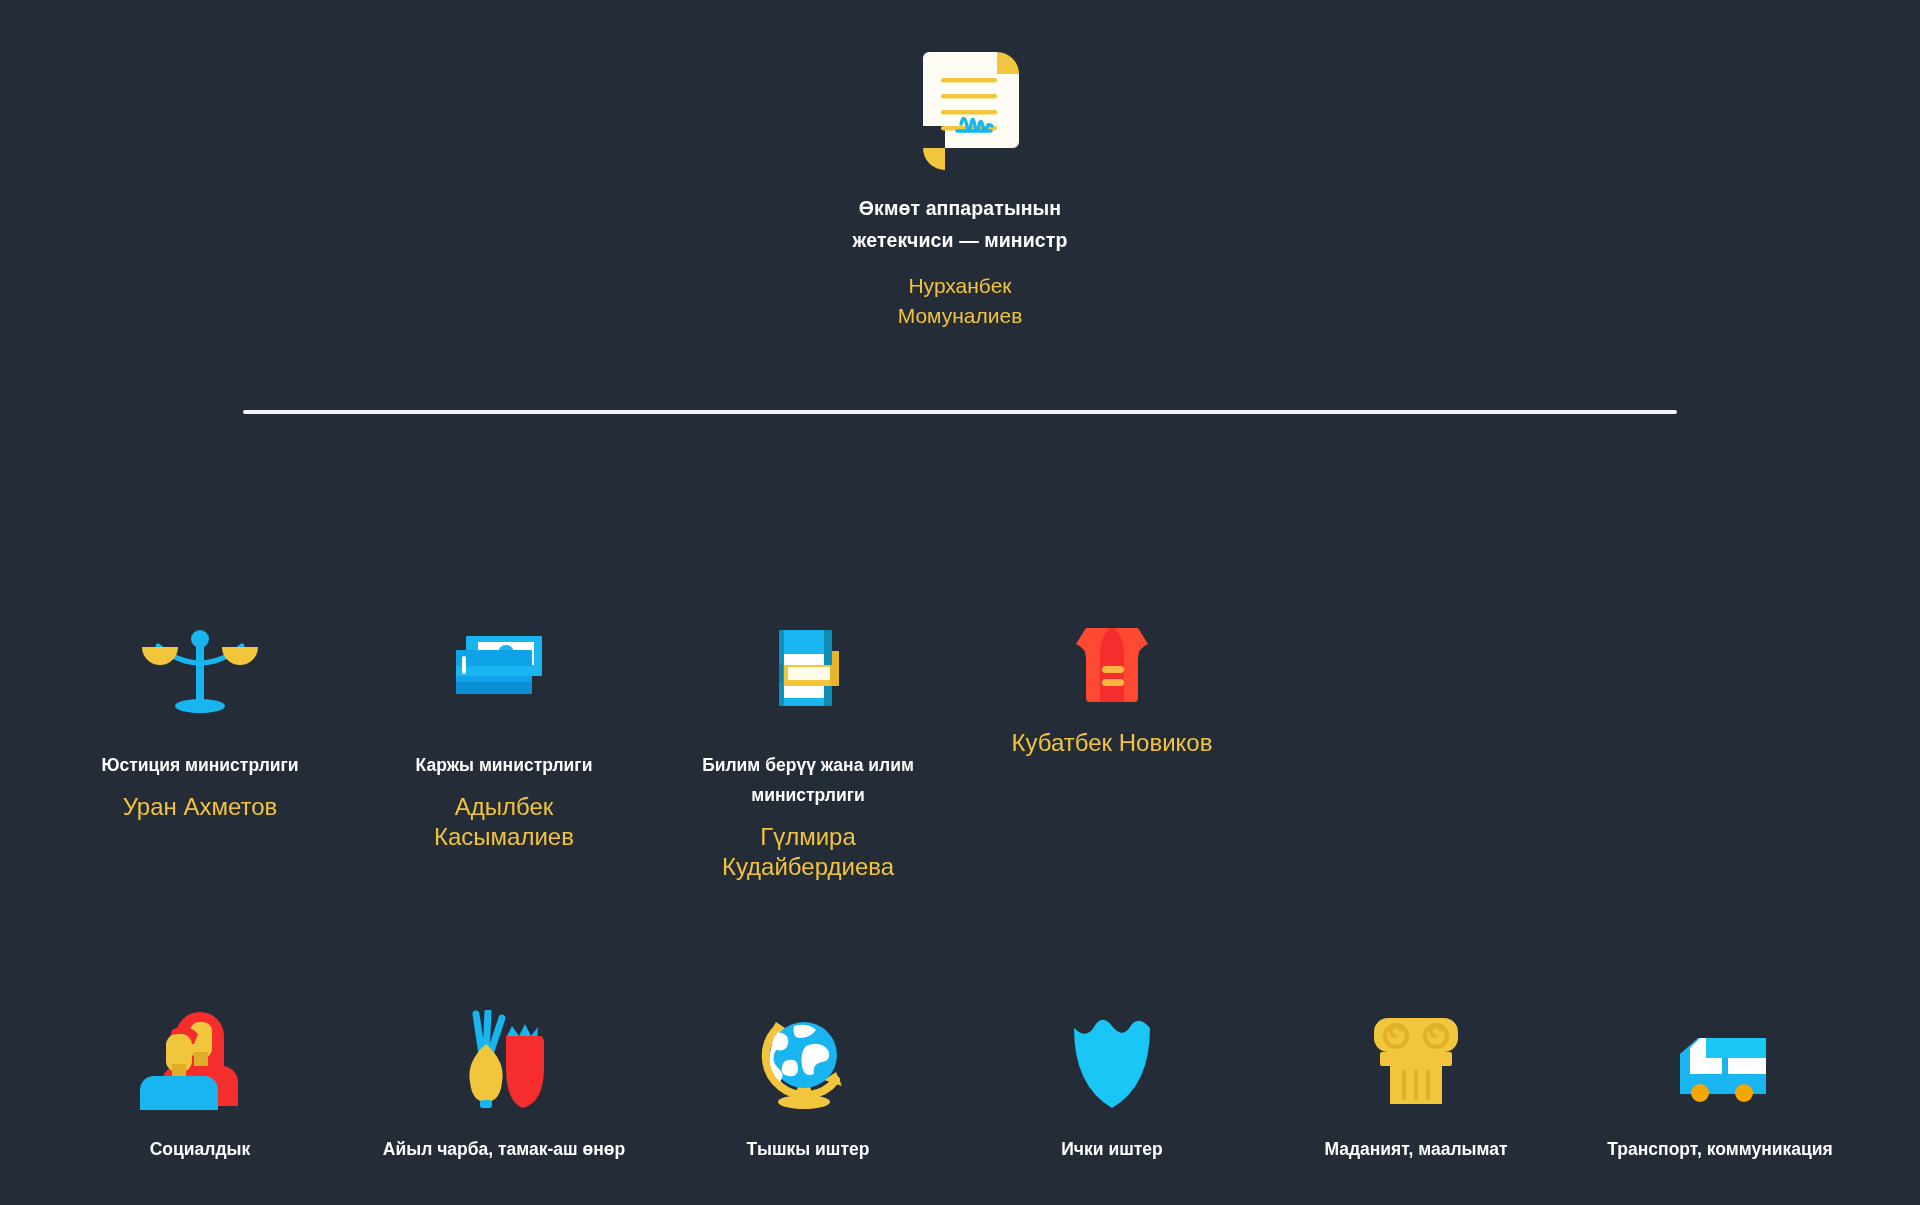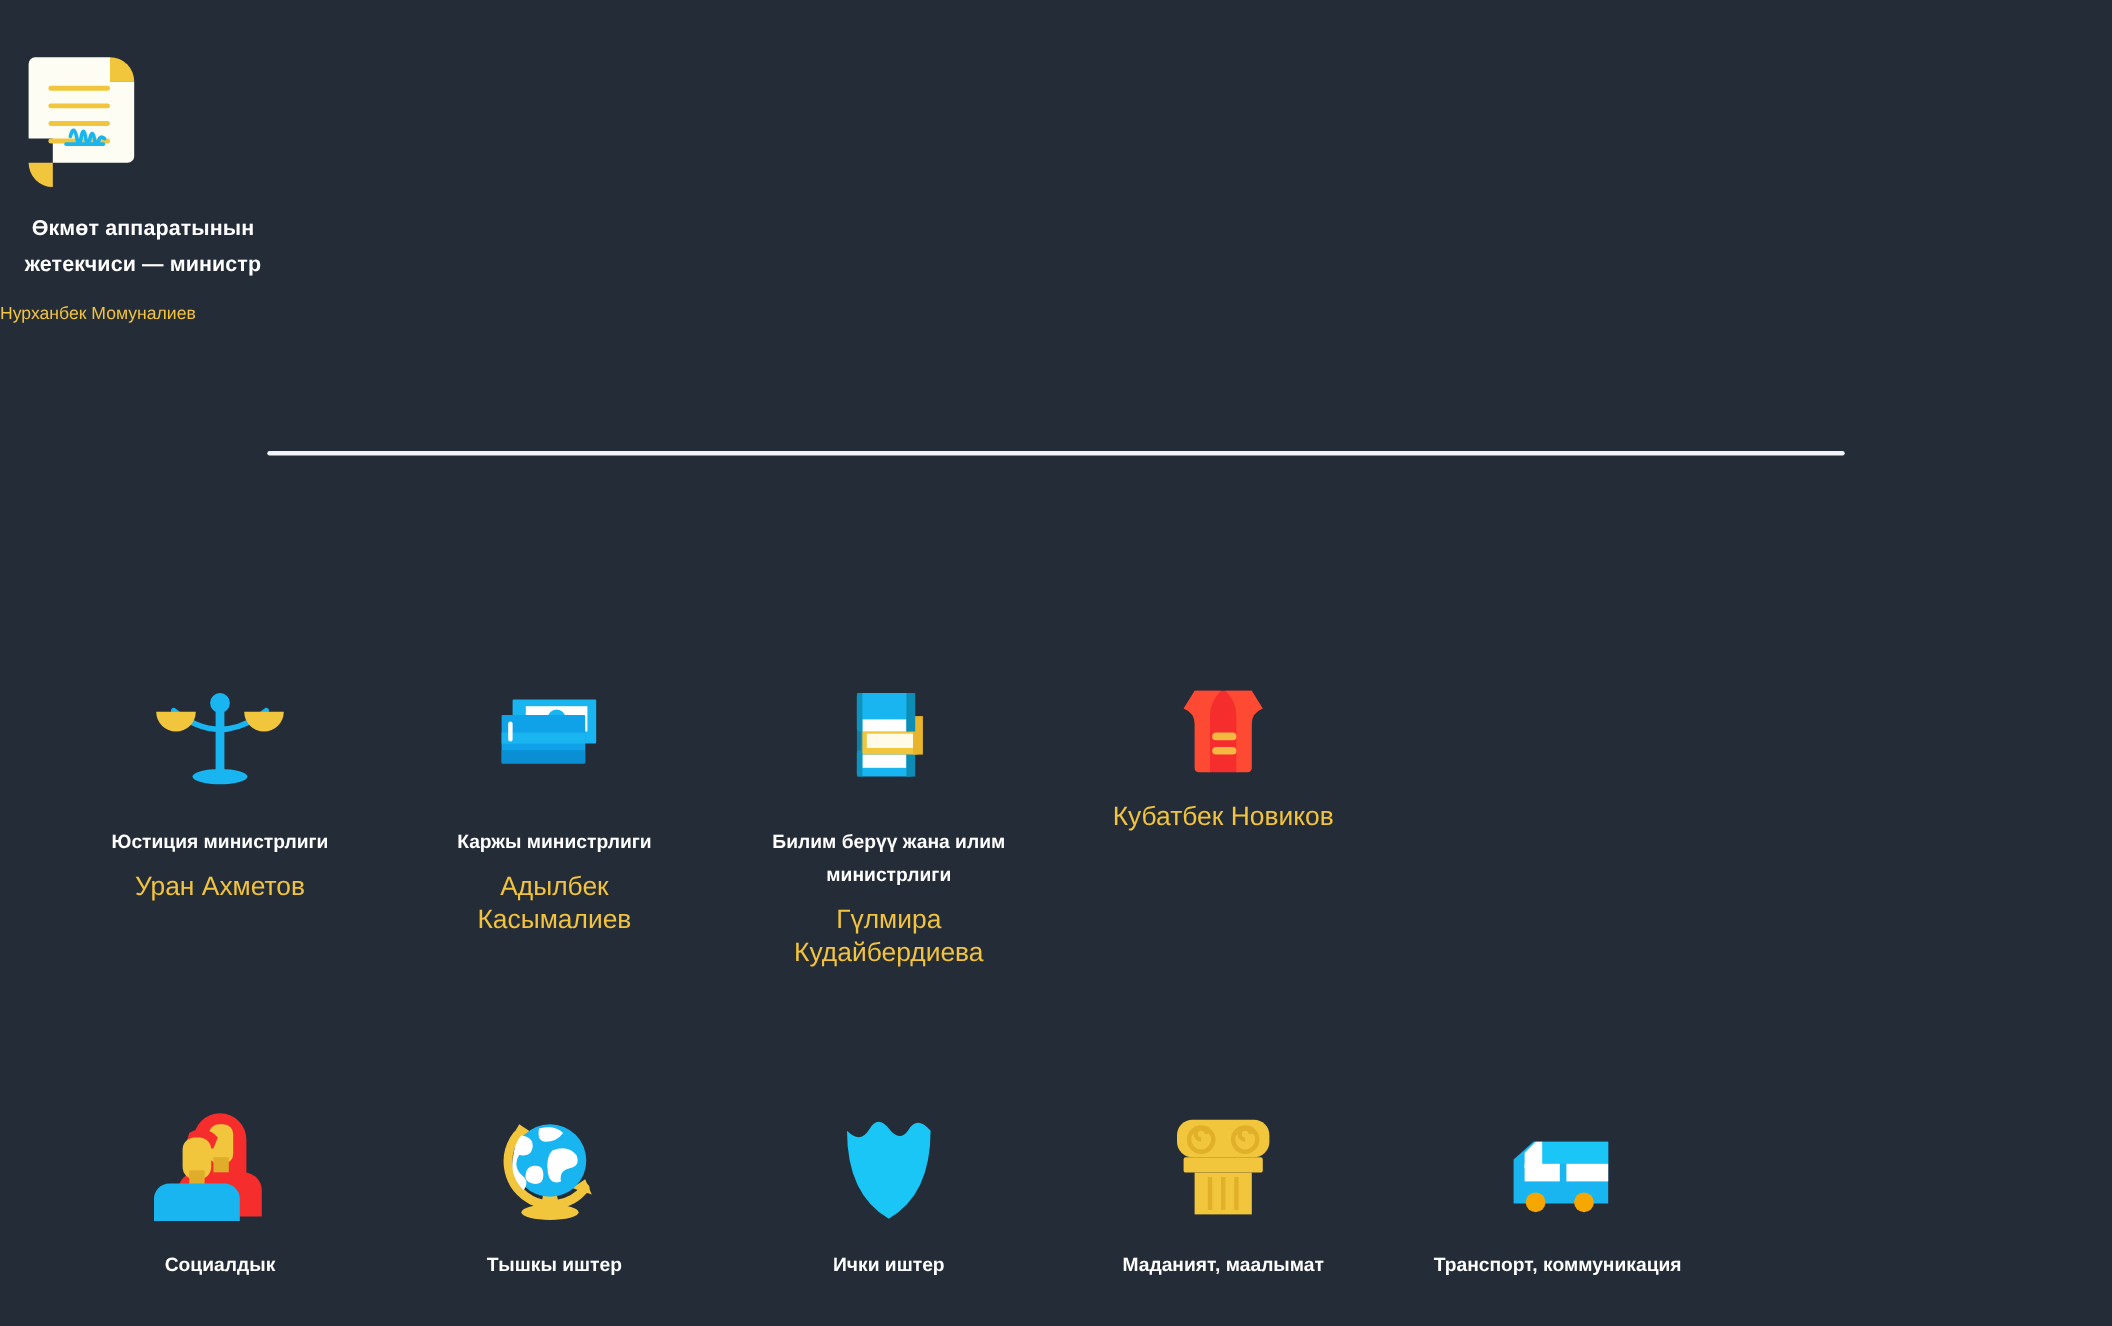--- a/index.html
+++ b/index.html
@@ -16,21 +16,21 @@
     font-family: "Liberation Sans", "DejaVu Sans", sans-serif;
     color: #ffffff;
     position: relative;
   }
 
   
   .head-node {
     width: 100%;
     display: flex;
     flex-direction: column;
-    align-items: flex-start;
+    align-items: center;
     padding-top: 48px;
   }
 
   .head-icon {
     width: 126px;
     height: 126px;
     display: flex;
     align-items: center;
     justify-content: center;
   }
@@ -41,21 +41,21 @@
     line-height: 32px;
     font-weight: 700;
     text-align: center;
     color: #ffffff;
     letter-spacing: .1px;
     max-width: 260px;
   }
 
   .head-person {
     margin-top: 15px;
-    font-size: 16px;
+    font-size: 21px;
     line-height: 30px;
     font-weight: 400;
     text-align: center;
     color: #f2c33c;
     max-width: 230px;
   }
 
   
   .divider-wrap {
     position: absolute;
@@ -241,20 +241,39 @@
         <path d="M32 20 a20 20 0 0 1 26 4 l-4 10 h-26 z" fill="#f52d2d"></path>
         <rect x="26" y="24" width="26" height="38" rx="11" fill="#f2c63c"></rect>
         <rect x="32" y="54" width="14" height="14" fill="#e0ad2a"></rect>
         <path d="M14 66 h50 a14 14 0 0 1 14 14 v20 h-78 v-20 a14 14 0 0 1 14 -14 z" fill="#19b5f0"></path>
       </svg>
     </div>
     <div class="cell-title">Социалдык</div>
     <div class="cell-person"></div>
   </div>
 
+  <div class="cell">
+    <div class="cell-icon">
+      <svg width="120" height="100" viewBox="0 0 120 100" aria-hidden="true">
+
+        <path d="M38 44 L32 4" stroke="#19b5f0" stroke-width="7" stroke-linecap="round" fill="none"></path>
+        <path d="M42 44 L44 2" stroke="#19b5f0" stroke-width="7" stroke-linecap="round" fill="none"></path>
+        <path d="M46 44 L58 8" stroke="#19b5f0" stroke-width="7" stroke-linecap="round" fill="none"></path>
+
+        <path d="M42 34 q20 18 16 38 q-2 20 -16 20 q-14 0 -16 -20 q-4 -20 16 -38 z" fill="#f2c63c"></path>
+        <rect x="36" y="90" width="12" height="8" rx="3" fill="#19b5f0"></rect>
+
+        <path d="M62 28 l6 -12 l7 10 l6 -12 l6 12 l7 -9 l-1 13 z" fill="#19b5f0"></path>
+
+        <path d="M62 26 h34 q4 0 4 8 v24 q0 34 -21 40 q-17 -6 -17 -40 z" fill="#f52d2d"></path>
+      </svg>
+    </div>
+    <div class="cell-title">Айыл чарба, тамак-аш өнөр</div>
+    <div class="cell-person"></div>
+  </div>
 
   <div class="cell">
     <div class="cell-icon">
       <svg width="120" height="100" viewBox="0 0 120 100" aria-hidden="true">
 
         <ellipse cx="56" cy="92" rx="26" ry="7" fill="#f2c63c"></ellipse>
         <path d="M51 70 h10 l4 20 h-18 z" fill="#f2c63c"></path>
 
         <path d="M26 22 a36 36 0 1 0 62 48" fill="none" stroke="#f2c63c" stroke-width="8" stroke-linecap="round"></path>
         <path d="M20 26 l8 -14 l12 8 z" fill="#f2c63c"></path>

